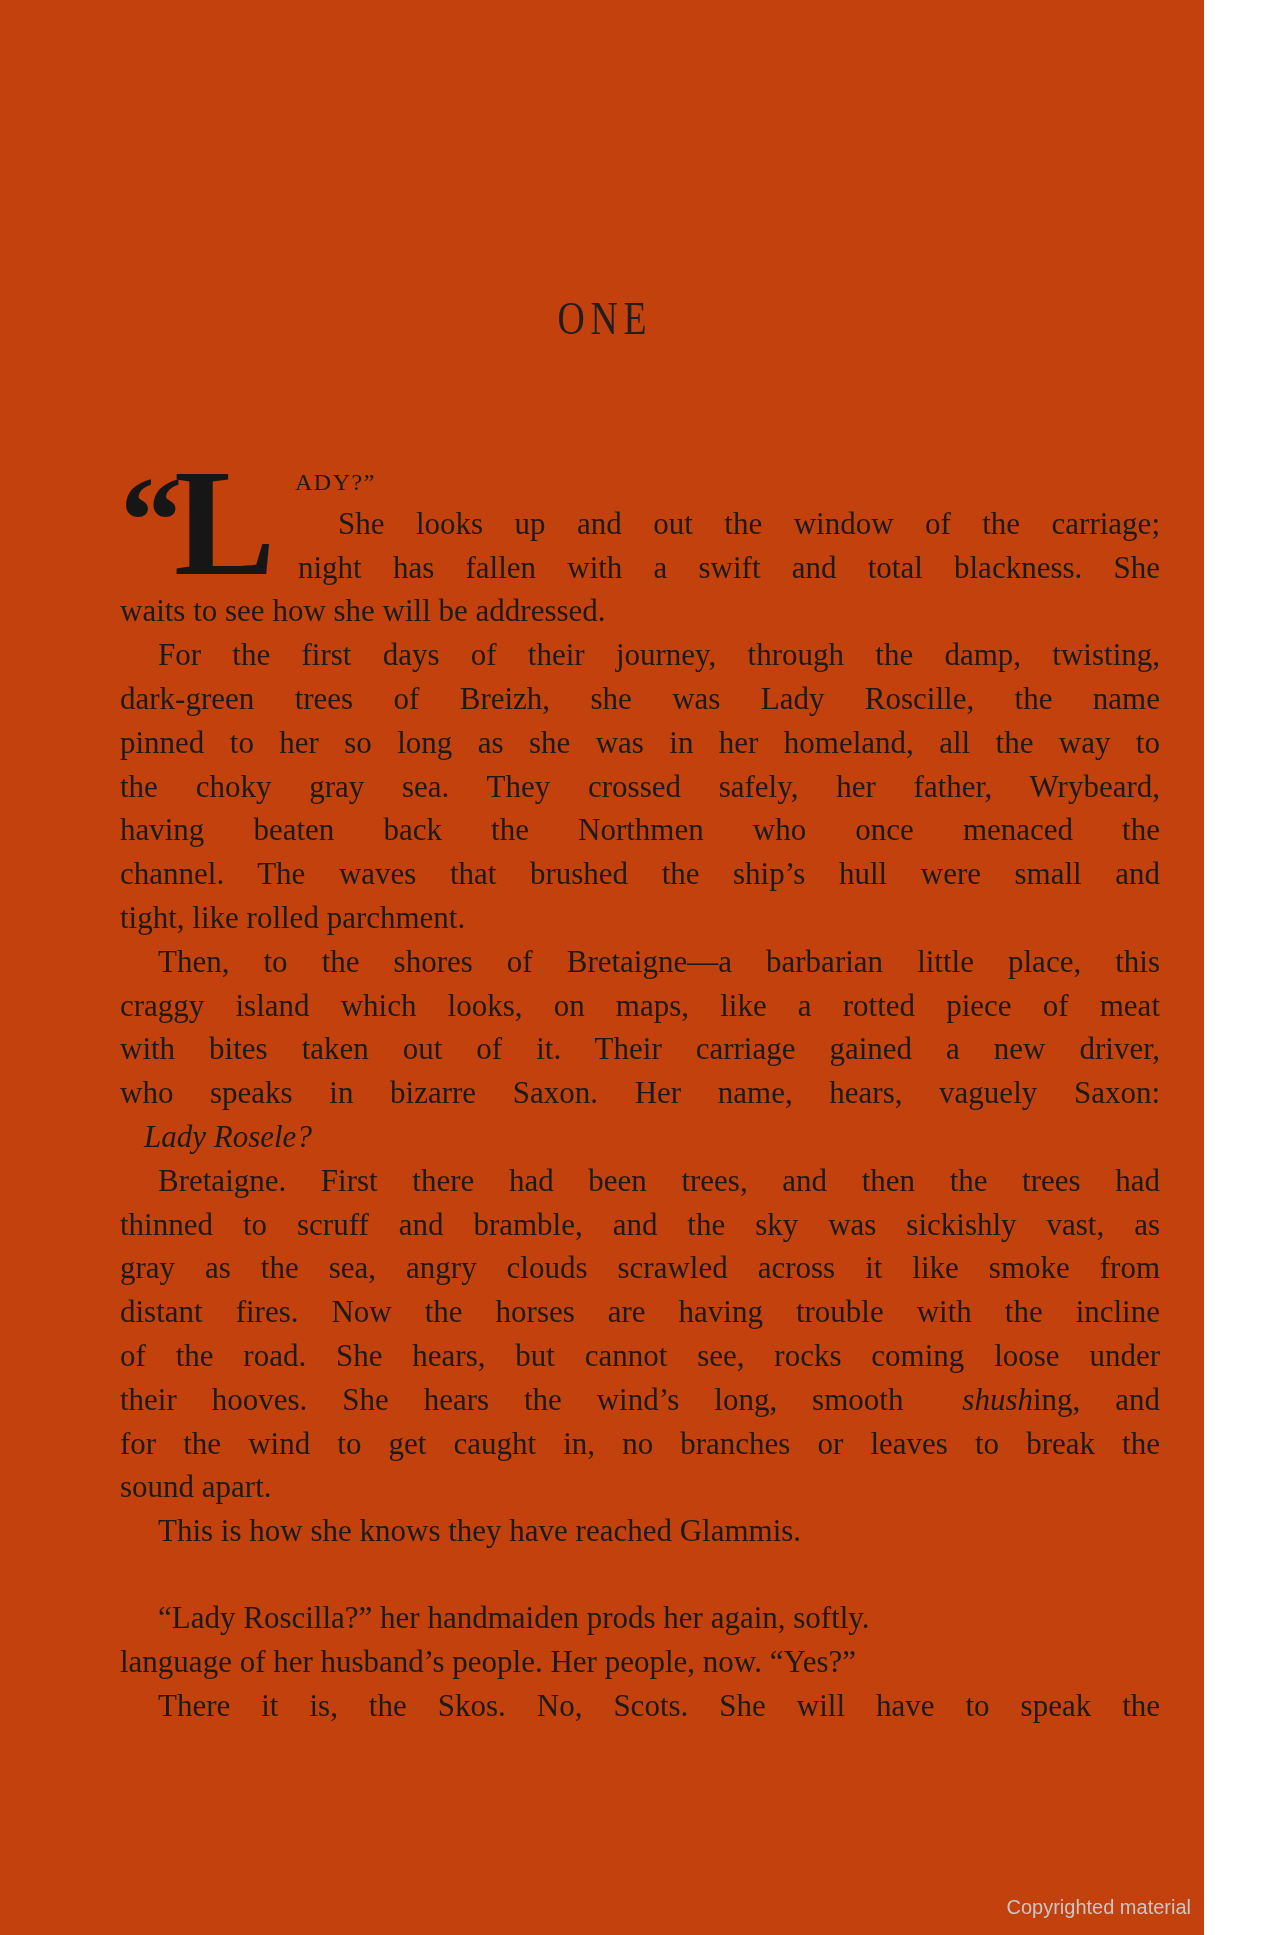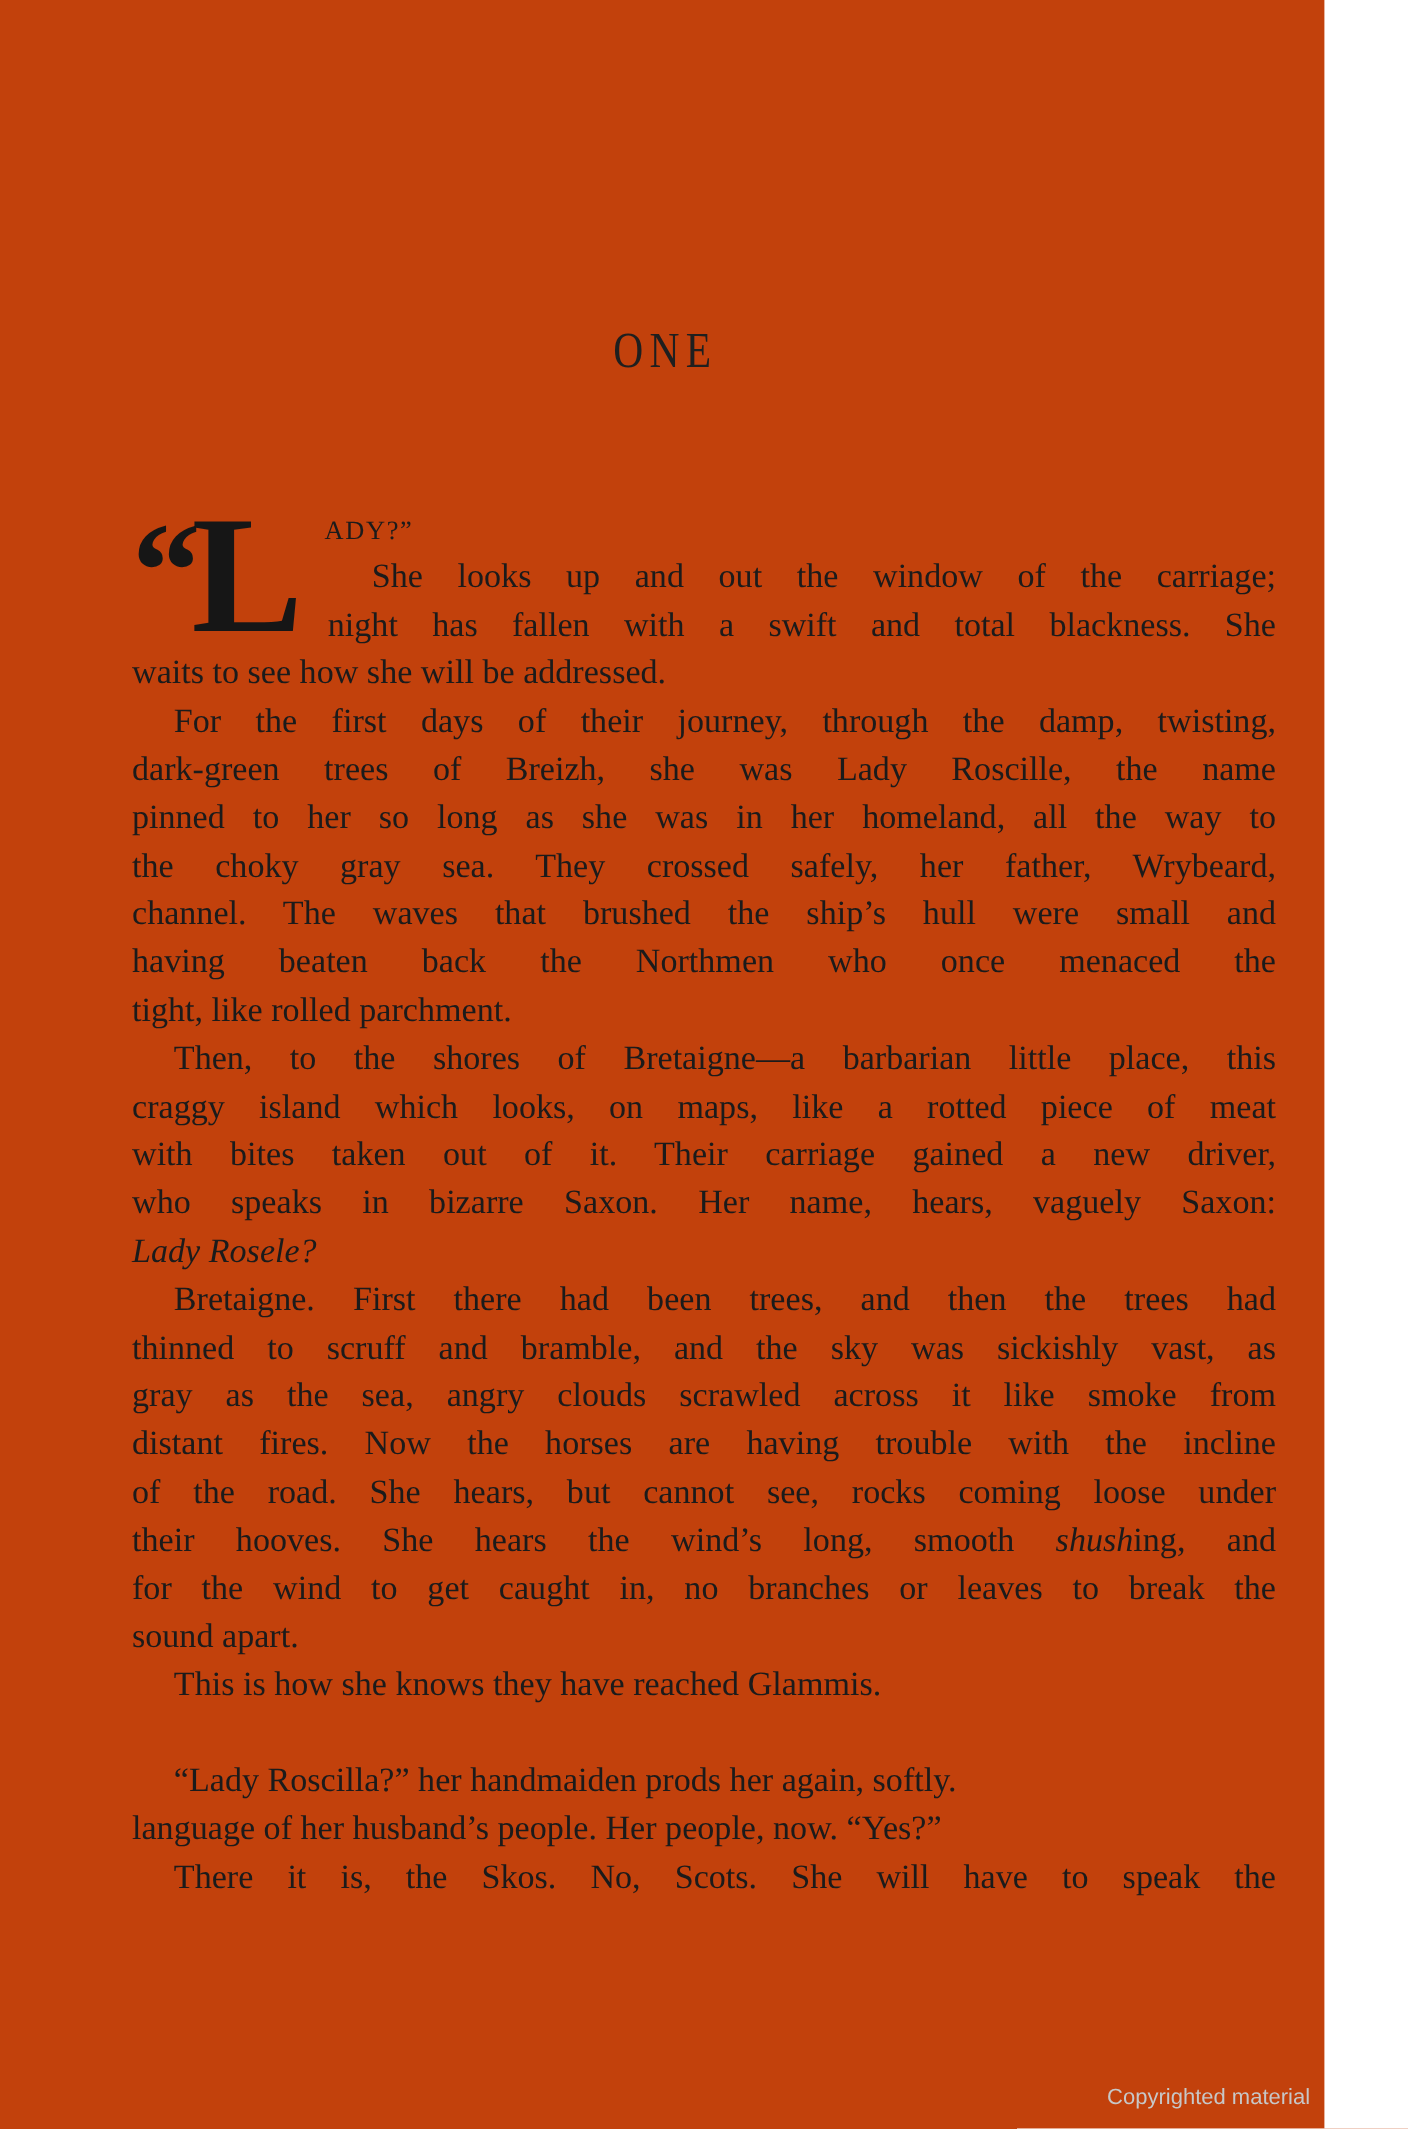--- a/index.html
+++ b/index.html
@@ -39,21 +39,21 @@
   }
   .line.just {
     white-space: normal;
     text-align: justify;
     text-align-last: justify;
   }
   .line .sc {
     font-size: 24px;
     letter-spacing: 1.5px;
   }
-  .line i { font-style: italic; }
+  .line i { font-style: italic; margin-left: 24px; }
   .dropcap {
     position: absolute;
     left: 0;
     top: 0;
     width: 300px;
     height: 135px;
     pointer-events: none;
   }
   .dropcap .dq {
     position: absolute;
@@ -96,22 +96,22 @@
     </div>
 
   <div class="line" style="padding-left: 175px;"><span class="sc">ADY?”</span></div>
       <div class="line just" style="padding-left: 218px;">She looks up and out the window of the carriage;</div>
       <div class="line just" style="padding-left: 178px;">night has fallen with a swift and total blackness. She</div>
       <div class="line">waits to see how she will be addressed.</div>
       <div class="line just" style="text-indent: 38px;">For the first days of their journey, through the damp, twisting,</div>
       <div class="line just">dark-green trees of Breizh, she was Lady Roscille, the name</div>
       <div class="line just">pinned to her so long as she was in her homeland, all the way to</div>
       <div class="line just">the choky gray sea. They crossed safely, her father, Wrybeard,</div>
+      <div class="line just">having beaten back the Northmen who once menaced the</div>
       <div class="line just">channel. The waves that brushed the ship’s hull were small and</div>
-      <div class="line just">having beaten back the Northmen who once menaced the</div>
       <div class="line">tight, like rolled parchment.</div>
       <div class="line just" style="text-indent: 38px;">Then, to the shores of Bretaigne—a barbarian little place, this</div>
       <div class="line just">craggy island which looks, on maps, like a rotted piece of meat</div>
       <div class="line just">with bites taken out of it. Their carriage gained a new driver,</div>
       <div class="line just">who speaks in bizarre Saxon. Her name, hears, vaguely Saxon:</div>
       <div class="line"><i>Lady Rosele?</i></div>
       <div class="line just" style="text-indent: 38px;">Bretaigne. First there had been trees, and then the trees had</div>
       <div class="line just">thinned to scruff and bramble, and the sky was sickishly vast, as</div>
       <div class="line just">gray as the sea, angry clouds scrawled across it like smoke from</div>
       <div class="line just">distant fires. Now the horses are having trouble with the incline</div>

